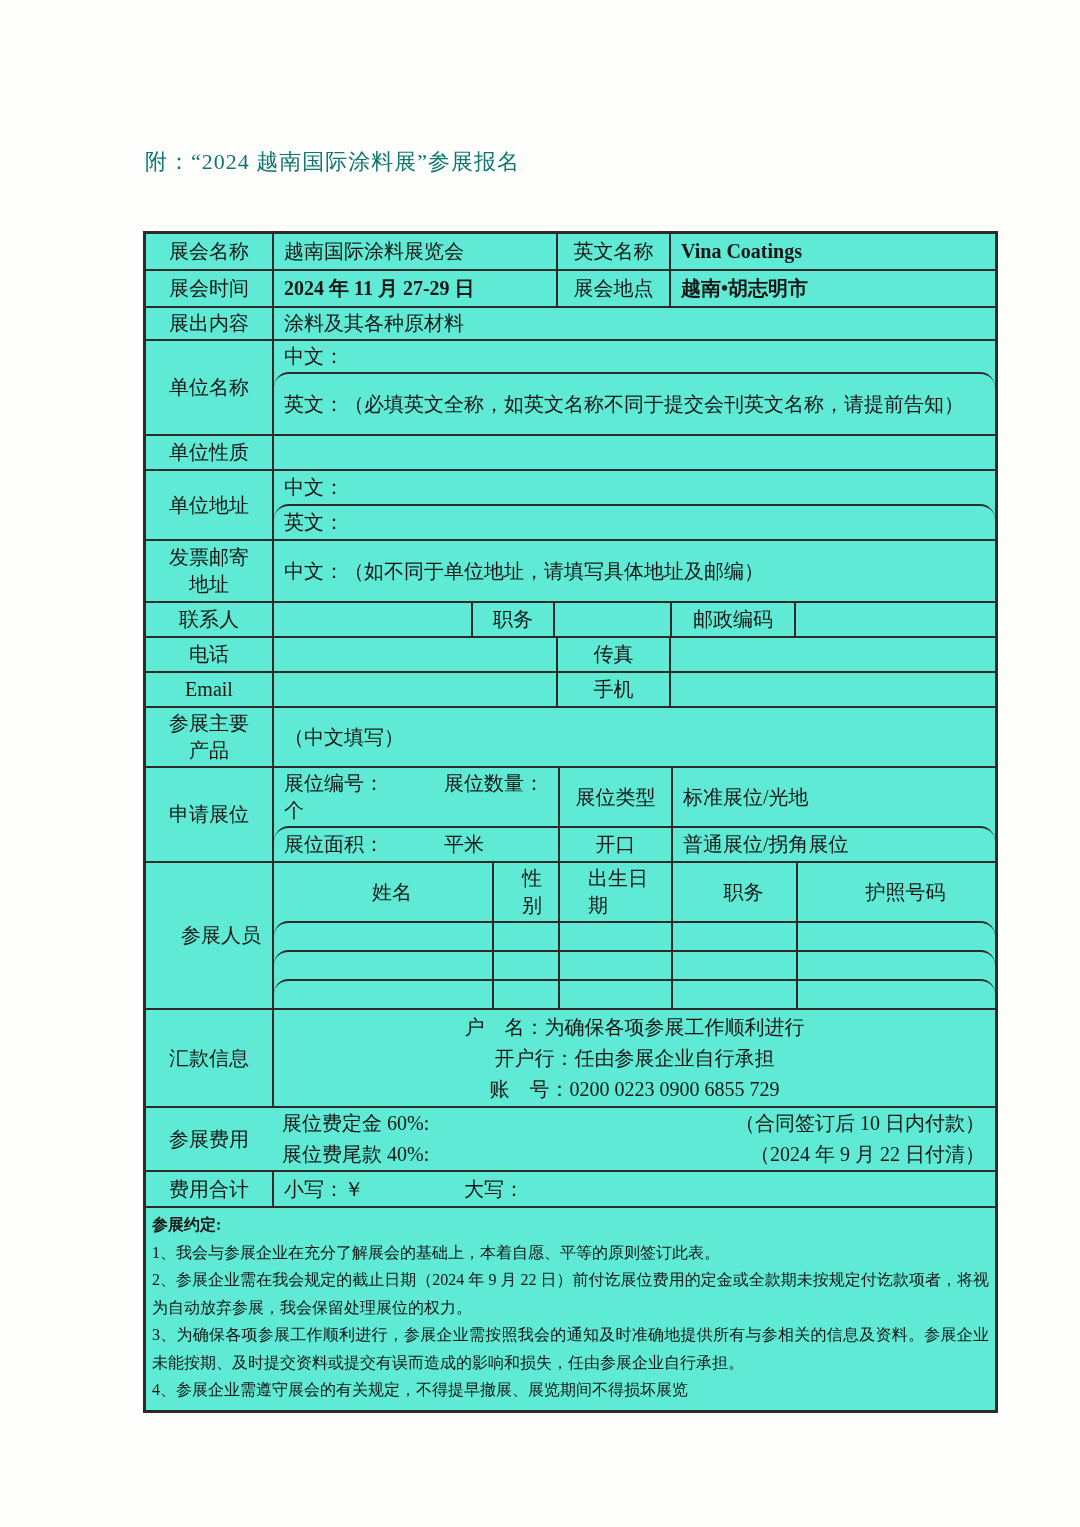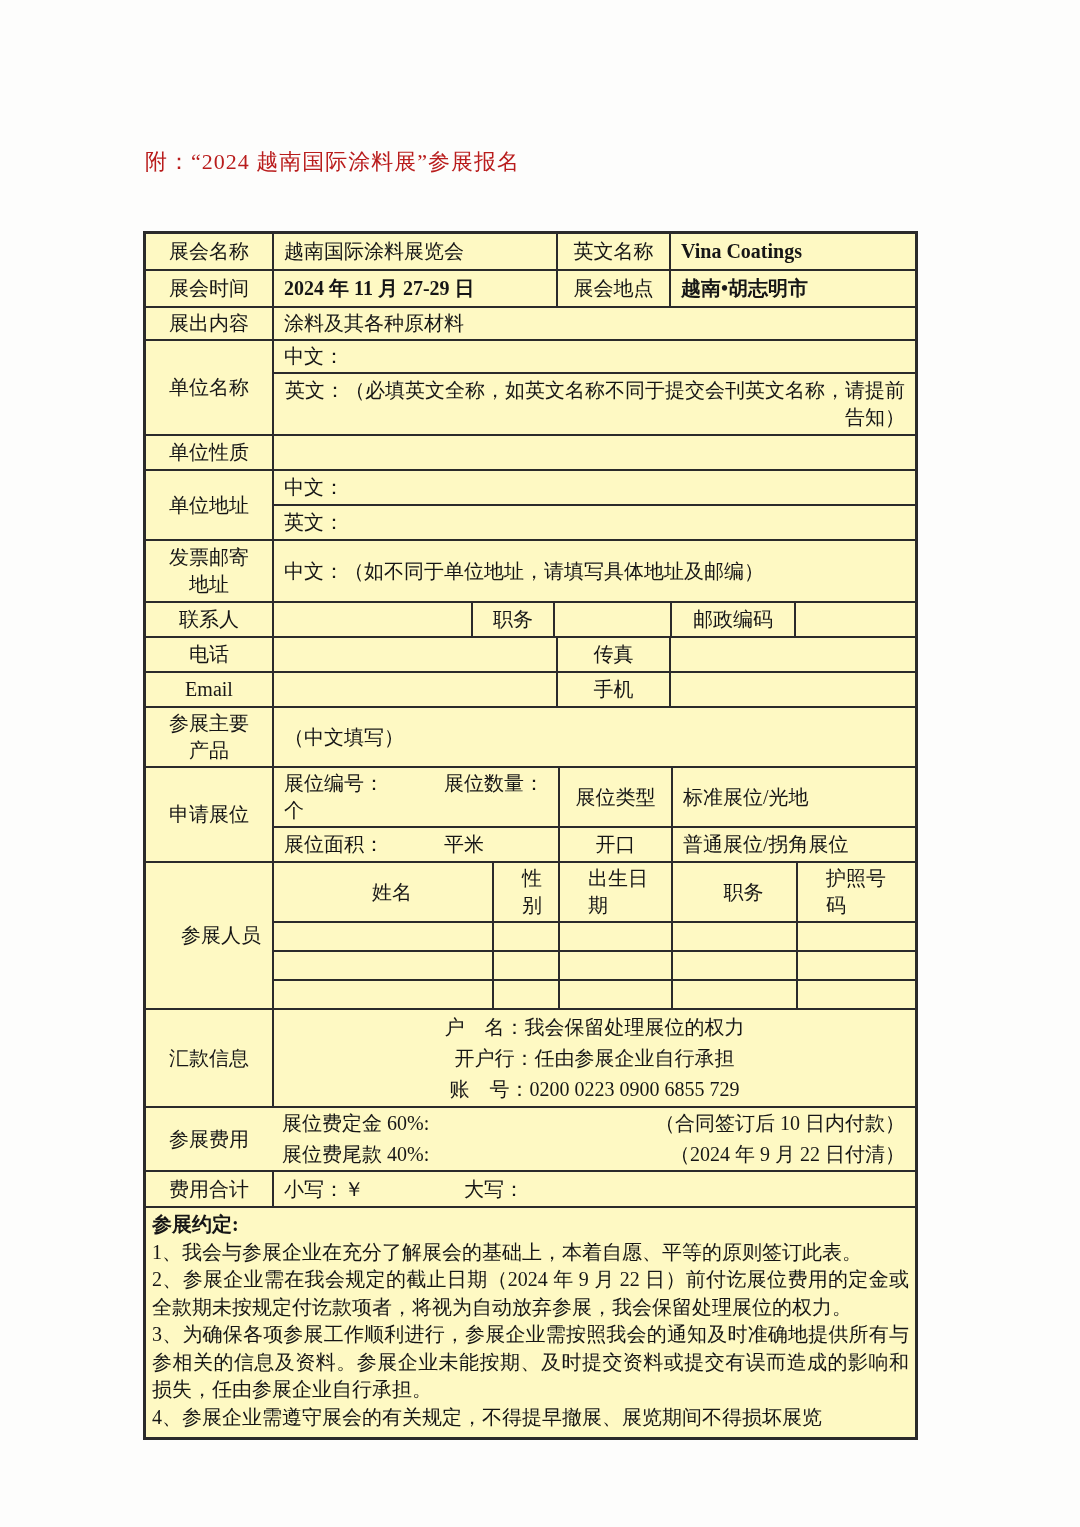--- a/index.html
+++ b/index.html
@@ -19,29 +19,29 @@
     background:#fdfdfc;
     margin:0 auto;
     overflow:hidden;
   }
   .doc-title{
     position:absolute;
     left:145px;
     top:147px;
     font-size:22px;
     letter-spacing:1px;
-    color:#b91c1c;
+    color:#0f766e;
   }
   .form{
     position:absolute;
     left:143px;
     top:231px;
-    width:775px;
+    width:855px;
     border:3px solid var(--line);
-    background:#fef9c3;
+    background:#5eead4;
     font-size:20px;
   }
   .row{display:flex;align-items:stretch;}
   .row + .row{border-top:2px solid var(--line);}
   .cell{
     display:flex;
     align-items:center;
     padding:2px 10px;
     min-height:33px;
   }
@@ -50,21 +50,21 @@
     flex:0 0 126px;
     justify-content:center;
     text-align:center;
     padding:2px 4px;
   }
   .val{flex:1;}
   .center{justify-content:center;text-align:left;}
   .bold{font-weight:bold;}
   .pre{white-space:pre-line;}
   .grp{flex:1;display:flex;flex-direction:column;}
-  .subrow{display:flex;flex:1;align-items:stretch;}
+  .subrow{display:flex;flex:1;align-items:stretch;border-radius:15px;}
   .subrow + .subrow{border-top:2px solid var(--line);}
   .subrow .cell + .cell{border-left:2px solid var(--line);}
   
   .w-c2{flex:0 0 284px;}   
   .w-c3{flex:0 0 113px;}   
   .w-last{flex:1;}
   .w-ct1{flex:0 0 199px;}  
   .w-ct2{flex:0 0 82px;}   
   .w-ct3{flex:0 0 117px;}
   .w-ct4{flex:0 0 124px;}  
@@ -82,21 +82,21 @@
   .h-staff .cell{min-height:27px;padding-left:28px;}
   .h-payment .cell{min-height:96px;}
   .h-total .cell{min-height:34px;}
   .fee-grp{flex:1;display:flex;flex-direction:column;justify-content:flex-start;min-height:62px;}
   .fee-line{display:flex;justify-content:space-between;align-items:center;flex:1;padding:1px 10px;}
   .pay-lines{display:flex;flex-direction:column;justify-content:center;gap:4px;}
   
   .agreement{
     border-top:2px solid var(--line);
     padding:3px 6px 6px 6px;
-    font-size:20px;
+    font-size:16px;
     line-height:27.5px;
   }
   .agreement .head{font-weight:bold;}
   .agreement p{text-align:justify;}
 </style>
 </head>
 <body>
 
 <div class="page">
 
@@ -234,21 +234,21 @@
           <div class="cell w-s3"></div>
           <div class="cell w-s4"></div>
           <div class="cell w-last"></div>
         </div>
       </div>
     </div>
 
     <div class="row h-payment">
       <div class="cell lab">汇款信息</div>
       <div class="cell val w-last pay-lines">
-        <div>户　名：我会保留处理展位的权力</div>
+        <div>户　名：为确保各项参展工作顺利进行</div>
         <div>开户行：任由参展企业自行承担</div>
         <div>账　号：0200 0223 0900 6855 729</div>
       </div>
     </div>
 
     <div class="row">
       <div class="cell lab">参展费用</div>
       <div class="fee-grp">
         <div class="fee-line">
           <span>展位费定金 60%:</span>

